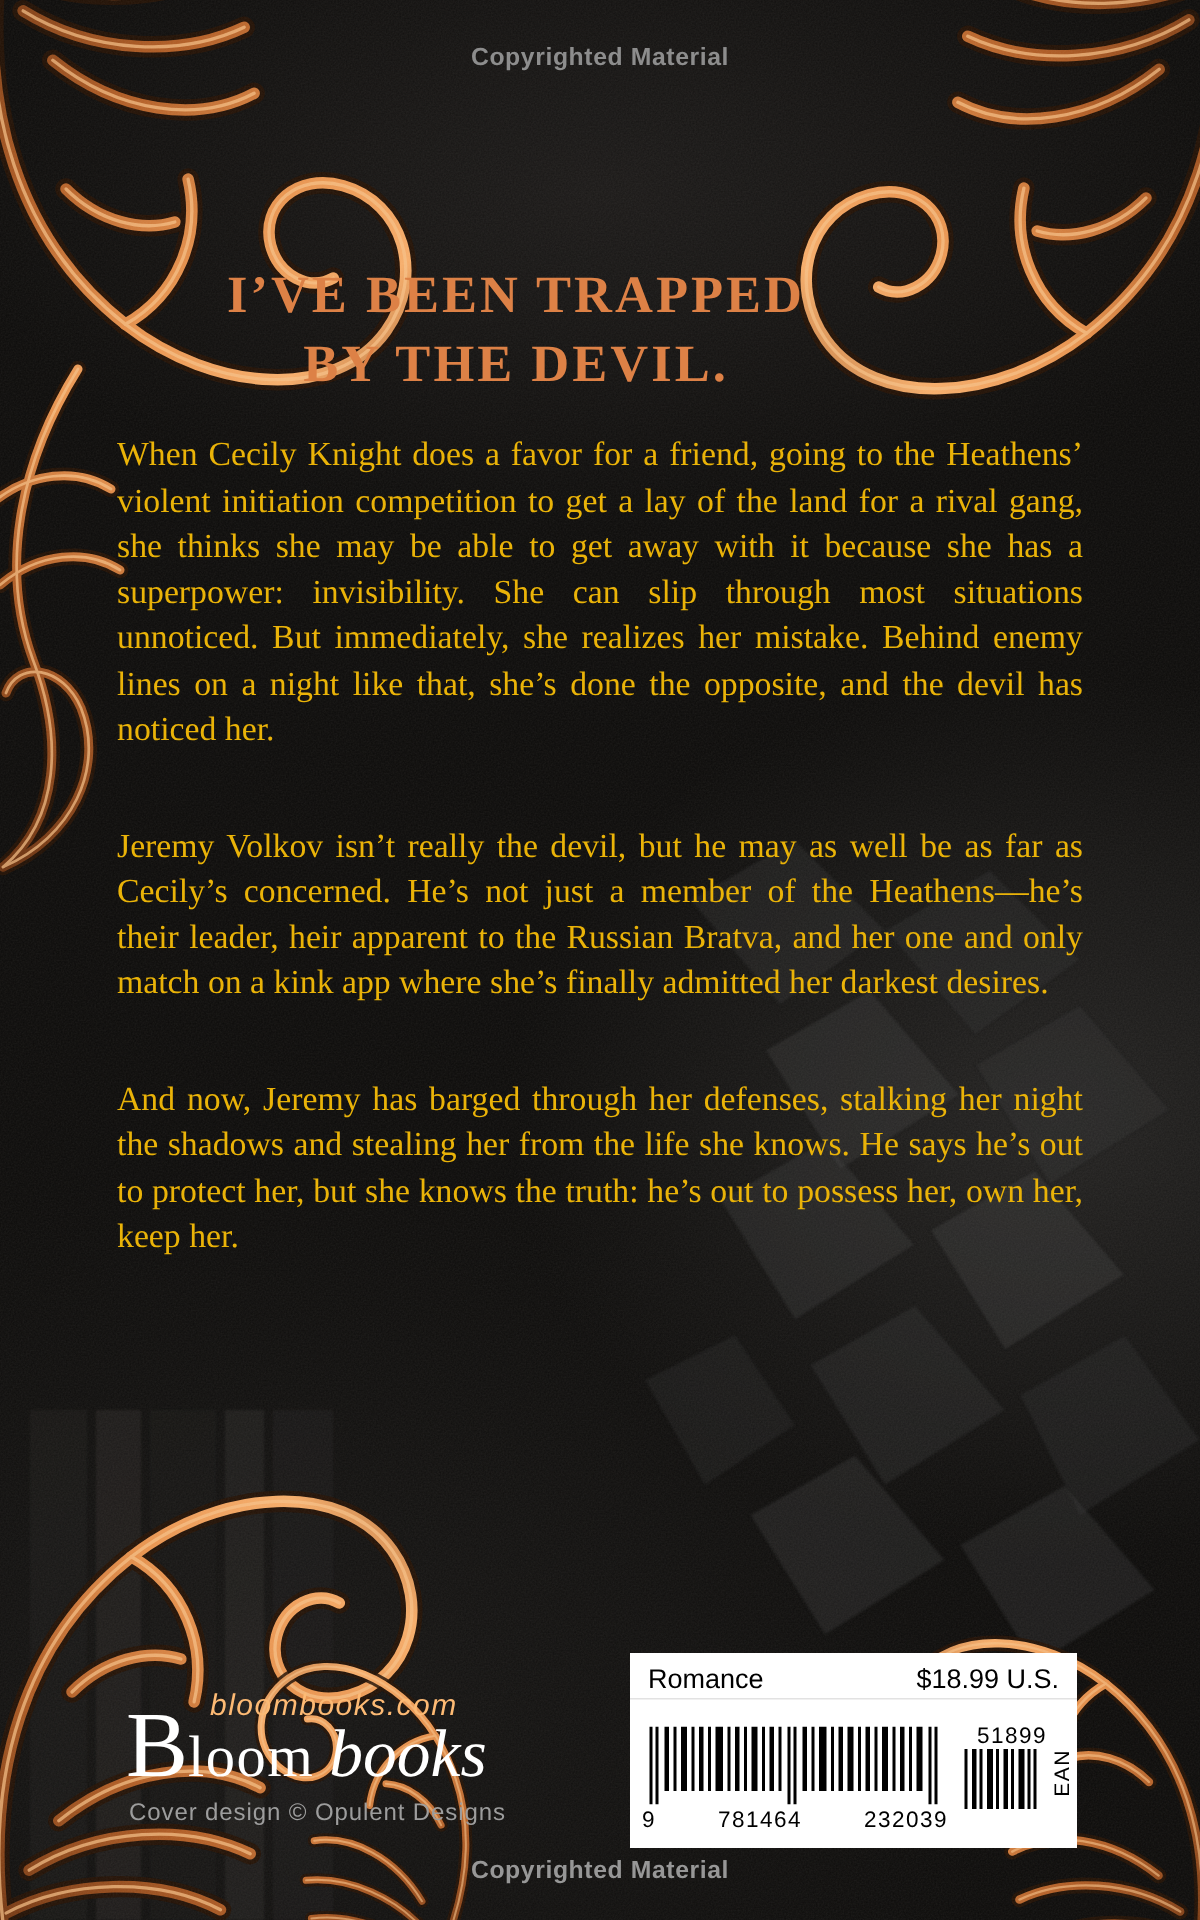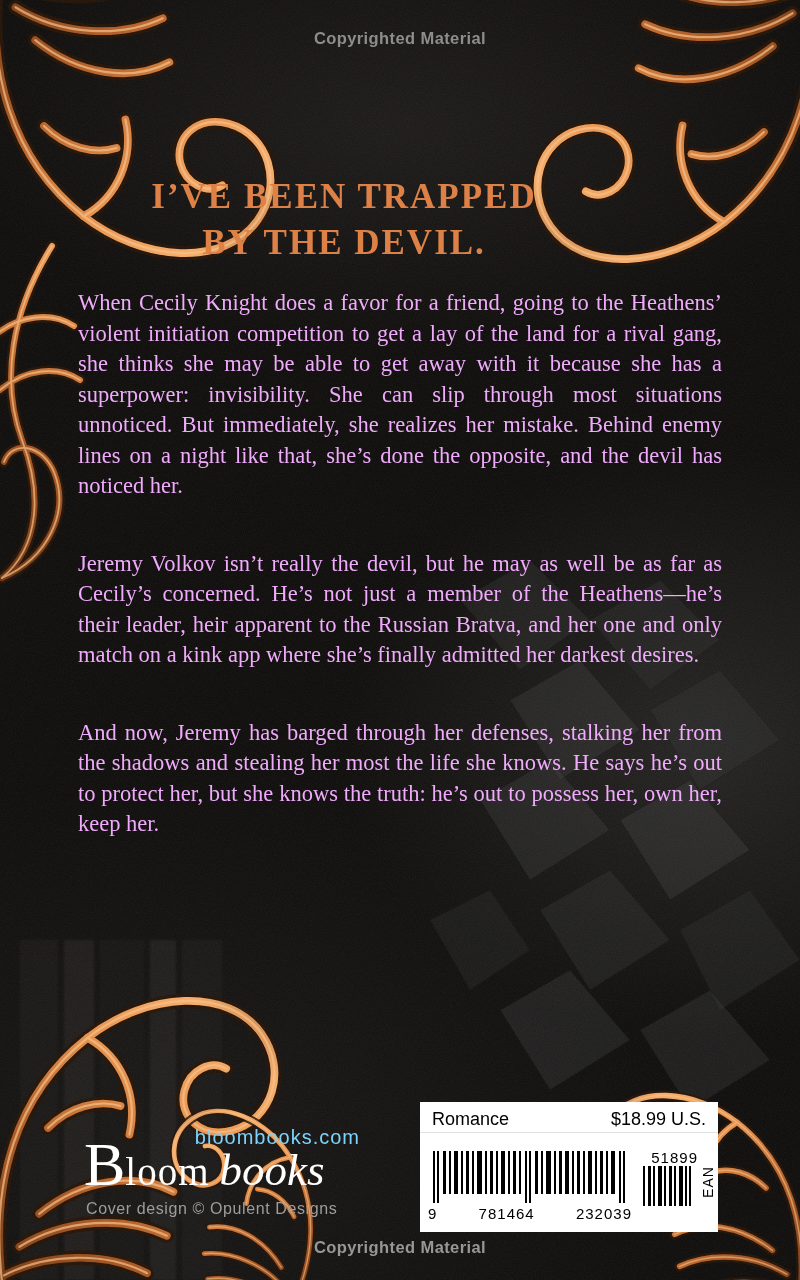--- a/index.html
+++ b/index.html
@@ -36,27 +36,27 @@
   #copyright-top{top:29px;}
   #copyright-bottom{top:1238px;color:#979797;}
 
   #headline{
     left:0;width:688px;top:174px;text-align:center;z-index:5;
     font-weight:700;font-size:35px;line-height:46px;letter-spacing:2px;
     color:#dd8146;
   }
   #blurb{
     left:78px;width:644px;top:288px;z-index:5;
-    font-size:22.5px;line-height:30.5px;color:#f0abfc;text-align:justify;
+    font-size:22.5px;line-height:30.5px;color:#eab308;text-align:justify;
   }
   #blurb p{margin:0 0 47px 0;}
 
   
-  #site{left:140px;width:220px;top:1126px;text-align:right;z-index:5;
-    font-family:"Liberation Sans", sans-serif;font-size:20px;letter-spacing:1px;color:#7dd3fc;}
+  #site{left:140px;width:220px;top:1126px;text-align:left;z-index:5;
+    font-family:"Liberation Sans", sans-serif;font-size:20px;letter-spacing:1px;color:#fdba74;font-style:italic;}
   #wordmark{left:84px;top:1136px;z-index:5;color:#ffffff;white-space:nowrap;}
   #wordmark .cap{font-size:62px;line-height:56px;font-weight:400;}
   #wordmark .rest{font-size:39px;letter-spacing:1px;}
   #wordmark .ital{font-size:45px;font-style:italic;margin-left:10px;}
   #credit{left:86px;top:1200px;z-index:5;
     font-family:"Liberation Sans", sans-serif;font-size:16px;letter-spacing:.6px;color:#9d9d9d;}
 
   
   #bcbox{left:420px;top:1102px;width:298px;height:130px;background:#ffffff;z-index:6;
     font-family:"Liberation Sans", sans-serif;color:#000;}
@@ -175,21 +175,21 @@
 <div id="copyright-top" class="abs copyright">Copyrighted Material</div>
 
 <div id="headline" class="abs">
   <div>I’VE BEEN TRAPPED</div>
   <div>BY THE DEVIL.</div>
 </div>
 
 <div id="blurb" class="abs">
   <p>When Cecily Knight does a favor for a friend, going to the Heathens’ violent initiation competition to get a lay of the land for a rival gang, she thinks she may be able to get away with it because she has a superpower: invisibility. She can slip through most situations unnoticed. But immediately, she realizes her mistake. Behind enemy lines on a night like that, she’s done the opposite, and the devil has noticed her.</p>
   <p>Jeremy Volkov isn’t really the devil, but he may as well be as far as Cecily’s concerned. He’s not just a member of the Heathens—he’s their leader, heir apparent to the Russian Bratva, and her one and only match on a kink app where she’s finally admitted her darkest desires.</p>
-  <p>And now, Jeremy has barged through her defenses, stalking her from the shadows and stealing her most the life she knows. He says he’s out to protect her, but she knows the truth: he’s out to possess her, own her, keep her.</p>
+  <p>And now, Jeremy has barged through her defenses, stalking her night the shadows and stealing her from the life she knows. He says he’s out to protect her, but she knows the truth: he’s out to possess her, own her, keep her.</p>
 </div>
 
 <div id="site" class="abs">bloombooks.com</div>
 <div id="wordmark" class="abs">
   <span class="cap">B</span><span class="rest">loom</span><span class="ital">books</span>
 </div>
 <div id="credit" class="abs">Cover design © Opulent Designs</div>
 
 <div id="bcbox" class="abs">
   <div id="bc-row1">

